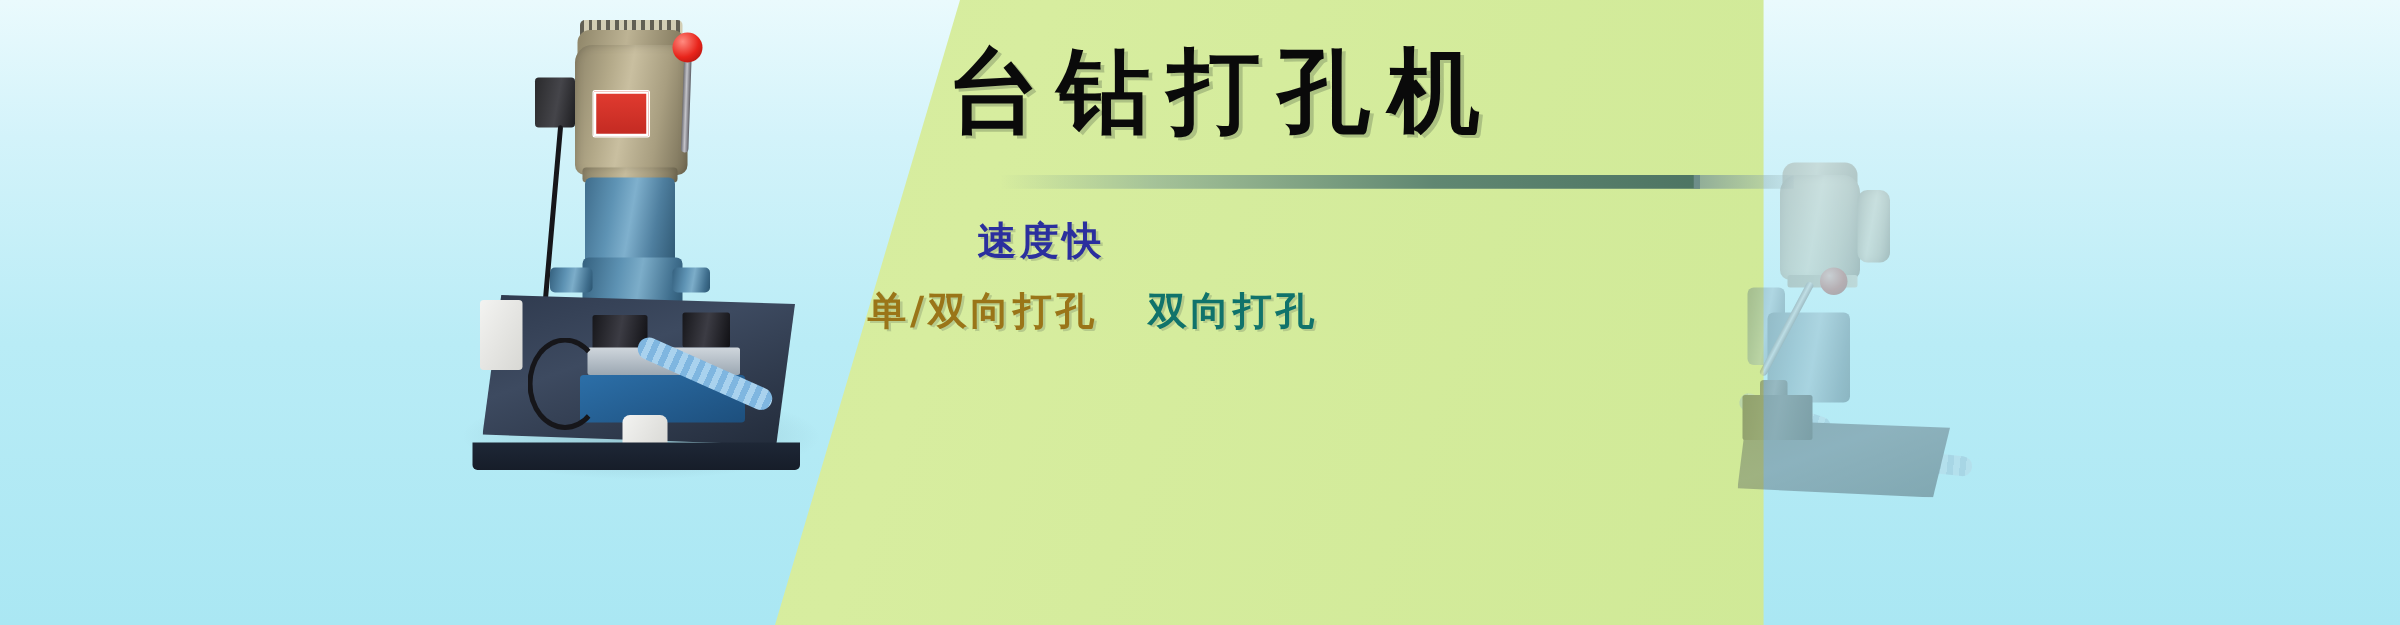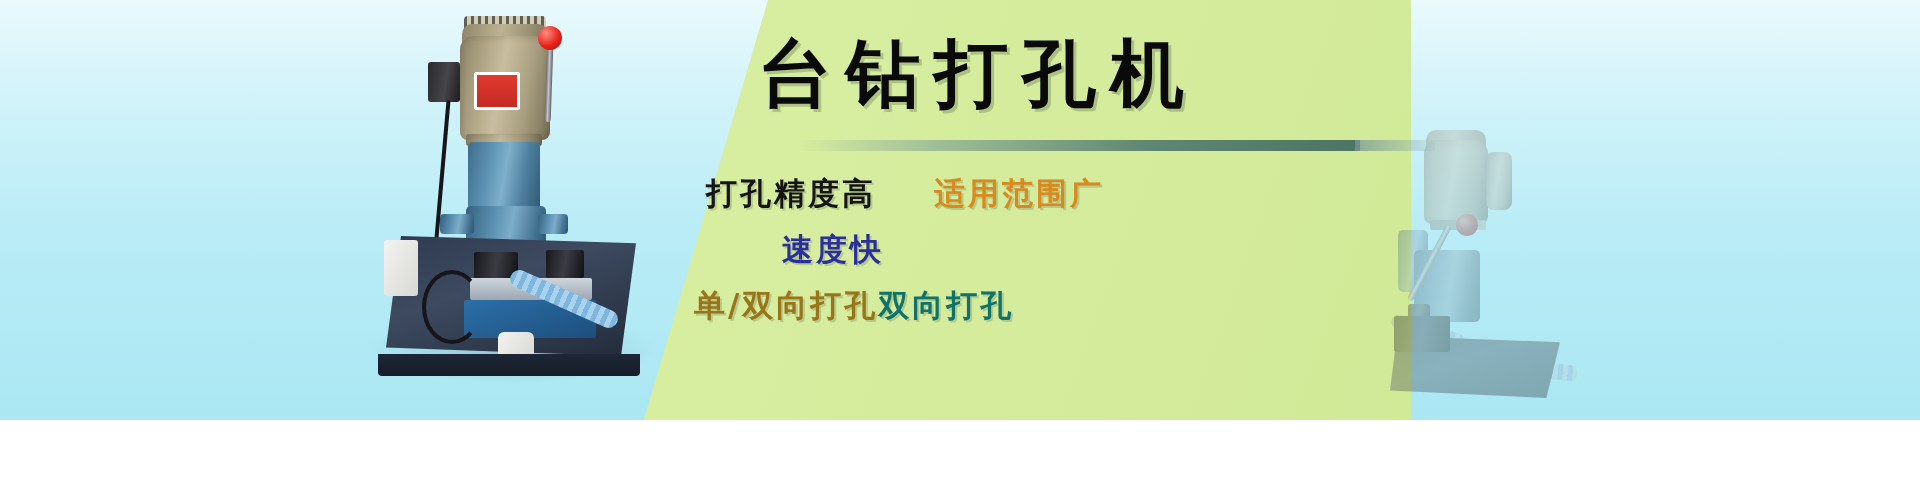--- a/index.html
+++ b/index.html
@@ -1,21 +1,21 @@
 <!DOCTYPE html>
 <html><head>
 <meta charset="utf-8">
 <style>
   html,body{margin:0;padding:0;}
   body{
     width:1920px;height:500px;overflow:hidden;
     font-family:"Liberation Serif","DejaVu Serif",serif;
   }
   #banner{
-    position:relative;width:1920px;height:420px;overflow:hidden;
+    position:relative;width:1920px;height:500px;overflow:hidden;
     background:linear-gradient(180deg,#eafafd 0%,#d3f3fa 22%,#b9ecf6 55%,#aae7f3 100%);
   }
 
   
   .green-panel{
     position:absolute;top:0;left:0;width:1920px;height:500px;
     background:linear-gradient(110deg,#d3eb9a 0%,#d7ed9f 40%,#cbe792 100%);
     clip-path:polygon(768px 0, 1411px 0, 1411px 500px, 620px 500px);
     -webkit-clip-path:polygon(768px 0, 1411px 0, 1411px 500px, 620px 500px);
   }
@@ -47,21 +47,21 @@
     font-weight:700;font-size:31px;letter-spacing:3px;line-height:1;
     text-shadow:2px 2px 0 rgba(110,125,95,.30);
   }
 
   
   .r1{padding-left:16px;}
   .r1 .b{margin-right:58px;}
   .r2{padding-left:92px;}
   .r2 .b{margin-right:62px;}
   .r3{padding-left:4px;}
-  .r3 .b{}
+  .r3 .b{margin-right:40px;}
   .r4{padding-left:94px;}
 
   
   .machine-left{position:absolute;left:378px;top:14px;width:270px;height:356px;}
   .machine-right{
     position:absolute;left:1390px;top:108px;width:200px;height:300px;
     opacity:.34;filter:saturate(.55);
   }
 
   
@@ -177,24 +177,20 @@
     <div class="mpart vise" style="left:4px;top:208px;width:56px;height:36px;"></div>
   </div>
 
   <div class="divider"></div>
   <div class="divider-cap"></div>
 
   <div class="title">台钻打孔机</div>
 
   <div class="features">
 
-    <div class="frow r1">
-      <span class="feat b" style="color:#141414">打孔精度高</span>
-      <span class="feat" style="color:#d98a1c">适用范围广</span>
-    </div>
 
     <div class="frow r2">
       <span class="feat b" style="color:#2b2f9e">速度快</span>
     </div>
 
     <div class="frow r3">
       <span class="feat b" style="color:#9a7518">单/双向打孔</span>
       <span class="feat" style="color:#10736b">双向打孔</span>
     </div>
 

